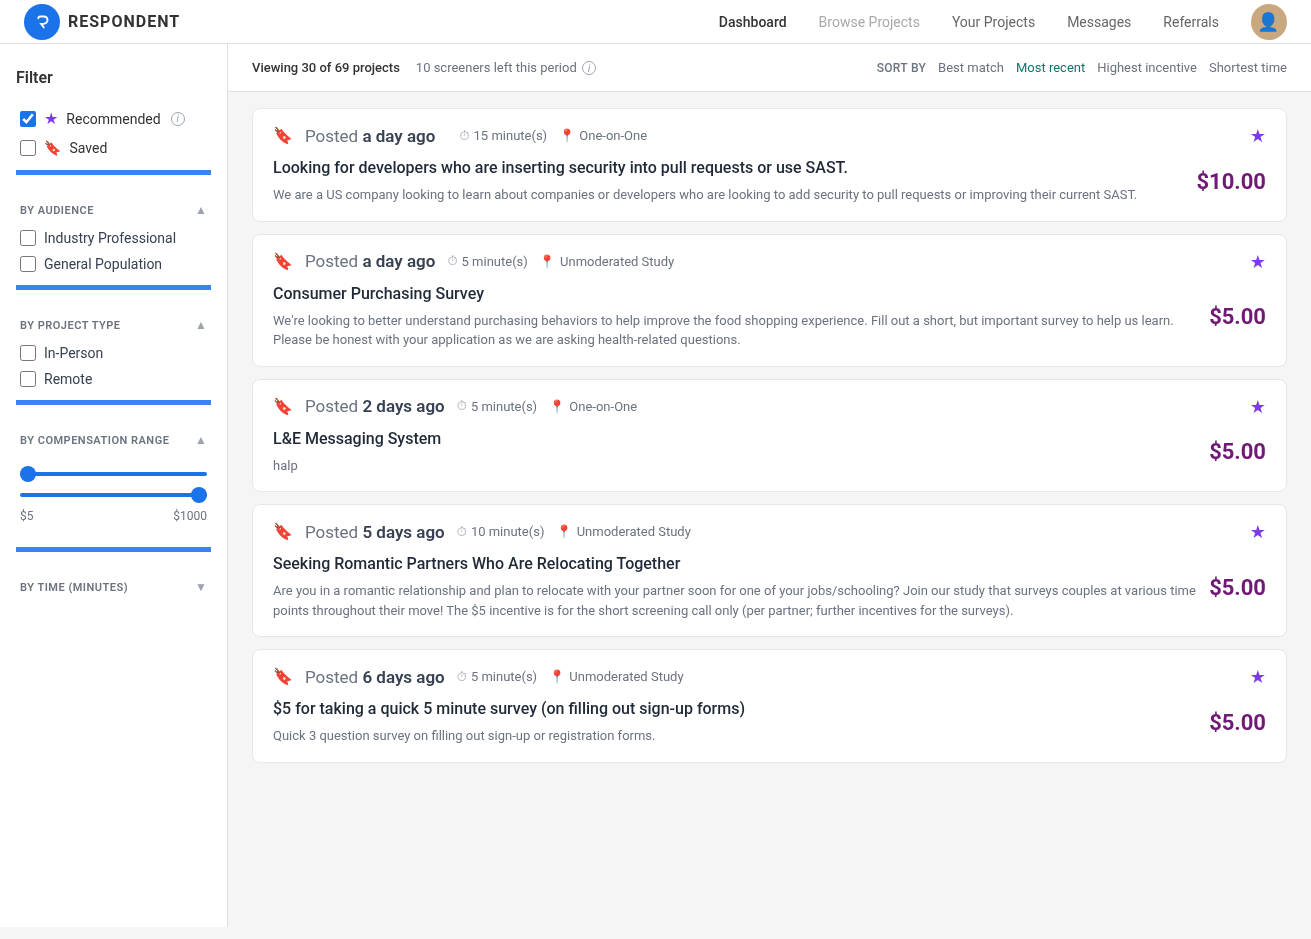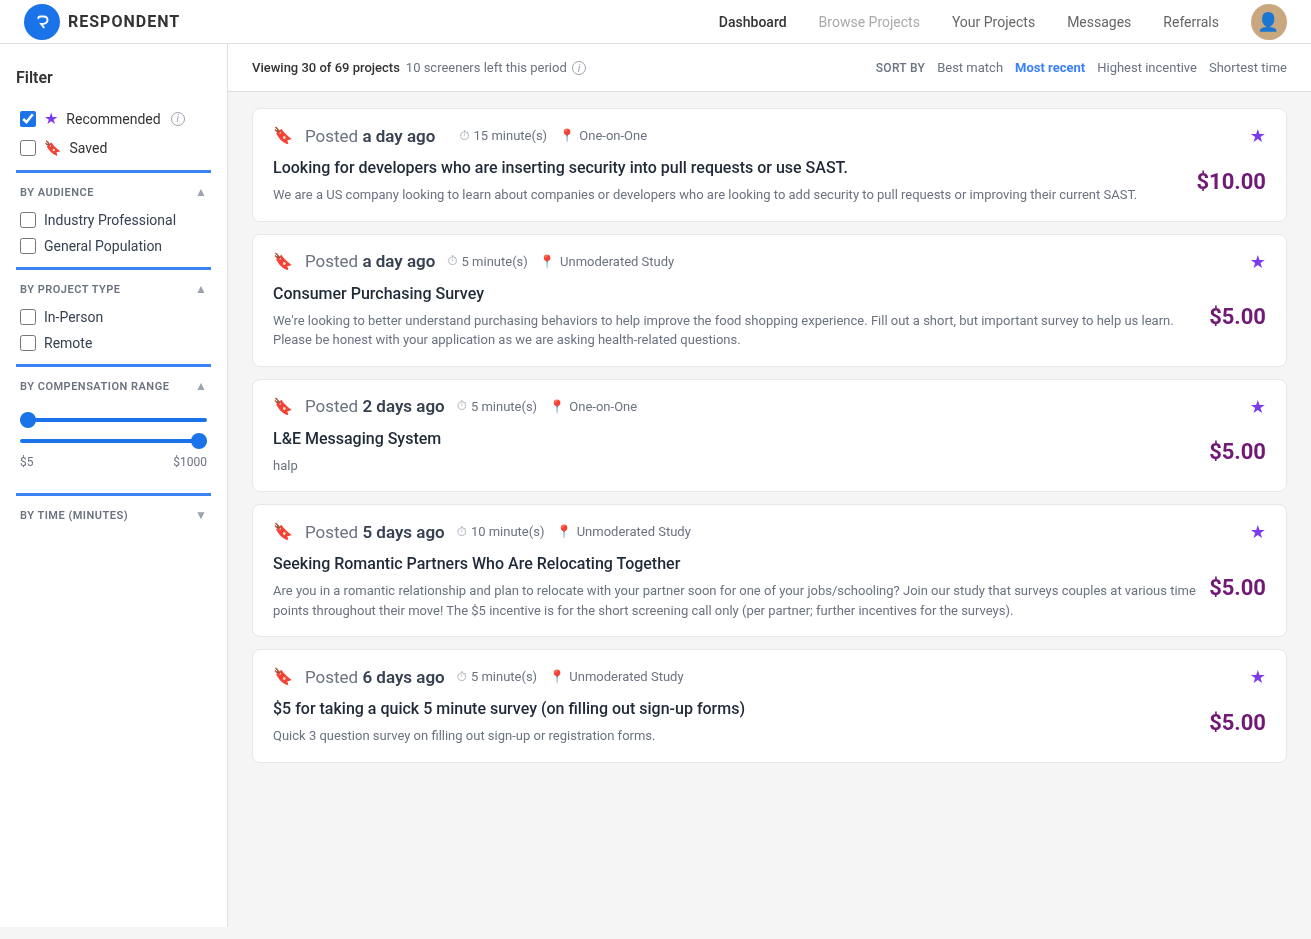--- a/index.html
+++ b/index.html
@@ -22,45 +22,45 @@
     
     .sidebar { width: 228px; background: #fff; border-right: 1px solid #e0e0e0; padding: 24px 16px; flex-shrink: 0; }
     .sidebar-title { font-size: 16px; font-weight: 600; color: #333; margin-bottom: 16px; }
     .filter-section { margin-bottom: 8px; }
     .filter-row { display: flex; align-items: center; gap: 8px; padding: 6px 4px; cursor: pointer; }
     .filter-row input[type=checkbox] { width: 16px; height: 16px; accent-color: #1a73e8; cursor: pointer; }
     .star-icon { color: #7c3aed; font-size: 16px; }
     .bookmark-icon { color: #f59e0b; font-size: 14px; }
     .info-icon { color: #9ca3af; font-size: 12px; cursor: pointer; margin-left: 2px; border: 1px solid #9ca3af; border-radius: 50%; width: 14px; height: 14px; display: inline-flex; align-items: center; justify-content: center; font-style: italic; font-size: 10px; }
 
-    .filter-section-header { display: flex; align-items: center; justify-content: space-between; padding: 12px 4px 8px; border-top: 3px solid #3b82f6; margin-top: 8px; cursor: pointer; }
+    .filter-section-header { display: flex; align-items: center; justify-content: space-between; padding: 28px 4px 8px; border-top: 5px solid #3b82f6; margin-top: 8px; cursor: pointer; }
     .filter-section-label { font-size: 11px; font-weight: 600; color: #6b7280; text-transform: uppercase; letter-spacing: 0.5px; }
     .chevron { color: #9ca3af; font-size: 12px; }
     .filter-option { display: flex; align-items: center; gap: 8px; padding: 5px 4px; font-size: 14px; color: #374151; cursor: pointer; }
     .filter-option input[type=checkbox] { width: 16px; height: 16px; accent-color: #1a73e8; cursor: pointer; }
 
     
     .comp-range { padding: 8px 4px 16px; }
     .range-slider { width: 100%; margin: 8px 0; }
     .range-labels { display: flex; justify-content: space-between; font-size: 12px; color: #6b7280; margin-top: 4px; }
     input[type=range] { -webkit-appearance: none; width: 100%; height: 4px; background: linear-gradient(to right, #1a73e8 0%, #1a73e8 100%); border-radius: 2px; outline: none; }
     input[type=range]::-webkit-slider-thumb { -webkit-appearance: none; width: 16px; height: 16px; border-radius: 50%; background: #1a73e8; cursor: pointer; }
 
     
     .main { flex: 1; padding: 0; background: #f5f5f5; overflow-y: auto; }
 
     
-    .results-header { background: #fff; border-bottom: 1px solid #e0e0e0; padding: 0 24px; height: 48px; display: flex; align-items: center; gap: 6px; }
+    .results-header { background: #fff; border-bottom: 1px solid #e0e0e0; padding: 0 24px; height: 48px; display: flex; align-items: center; gap: 16px; }
     .viewing-count { font-size: 13px; color: #333; font-weight: 500; }
     .viewing-detail { font-size: 13px; color: #6b7280; }
     .info-circle { color: #9ca3af; font-size: 11px; border: 1px solid #9ca3af; border-radius: 50%; width: 14px; height: 14px; display: inline-flex; align-items: center; justify-content: center; font-style: italic; cursor: pointer; margin-left: 2px; }
     .sort-section { margin-left: auto; display: flex; align-items: center; gap: 12px; }
     .sort-label { font-size: 12px; color: #6b7280; font-weight: 500; text-transform: uppercase; letter-spacing: 0.3px; }
     .sort-option { font-size: 13px; color: #6b7280; cursor: pointer; }
-    .sort-option.active { color: #3b82f6; font-weight: 700; }
+    .sort-option.active { color: #0f766e; font-weight: 400; }
 
     
     .projects-list { padding: 16px 24px; display: flex; flex-direction: column; gap: 0; }
 
     .project-card { background: #fff; border: 1px solid #e5e7eb; border-radius: 8px; padding: 16px 20px; margin-bottom: 12px; cursor: pointer; transition: box-shadow 0.15s; }
 
     .project-meta { display: flex; align-items: center; gap: 12px; margin-bottom: 12px; }
     .meta-bookmark { color: #f59e0b; font-size: 16px; }
     .meta-posted { font-size: 17px; color: #6b7280; }
     .meta-posted strong { color: #374151; font-weight: 600; }

